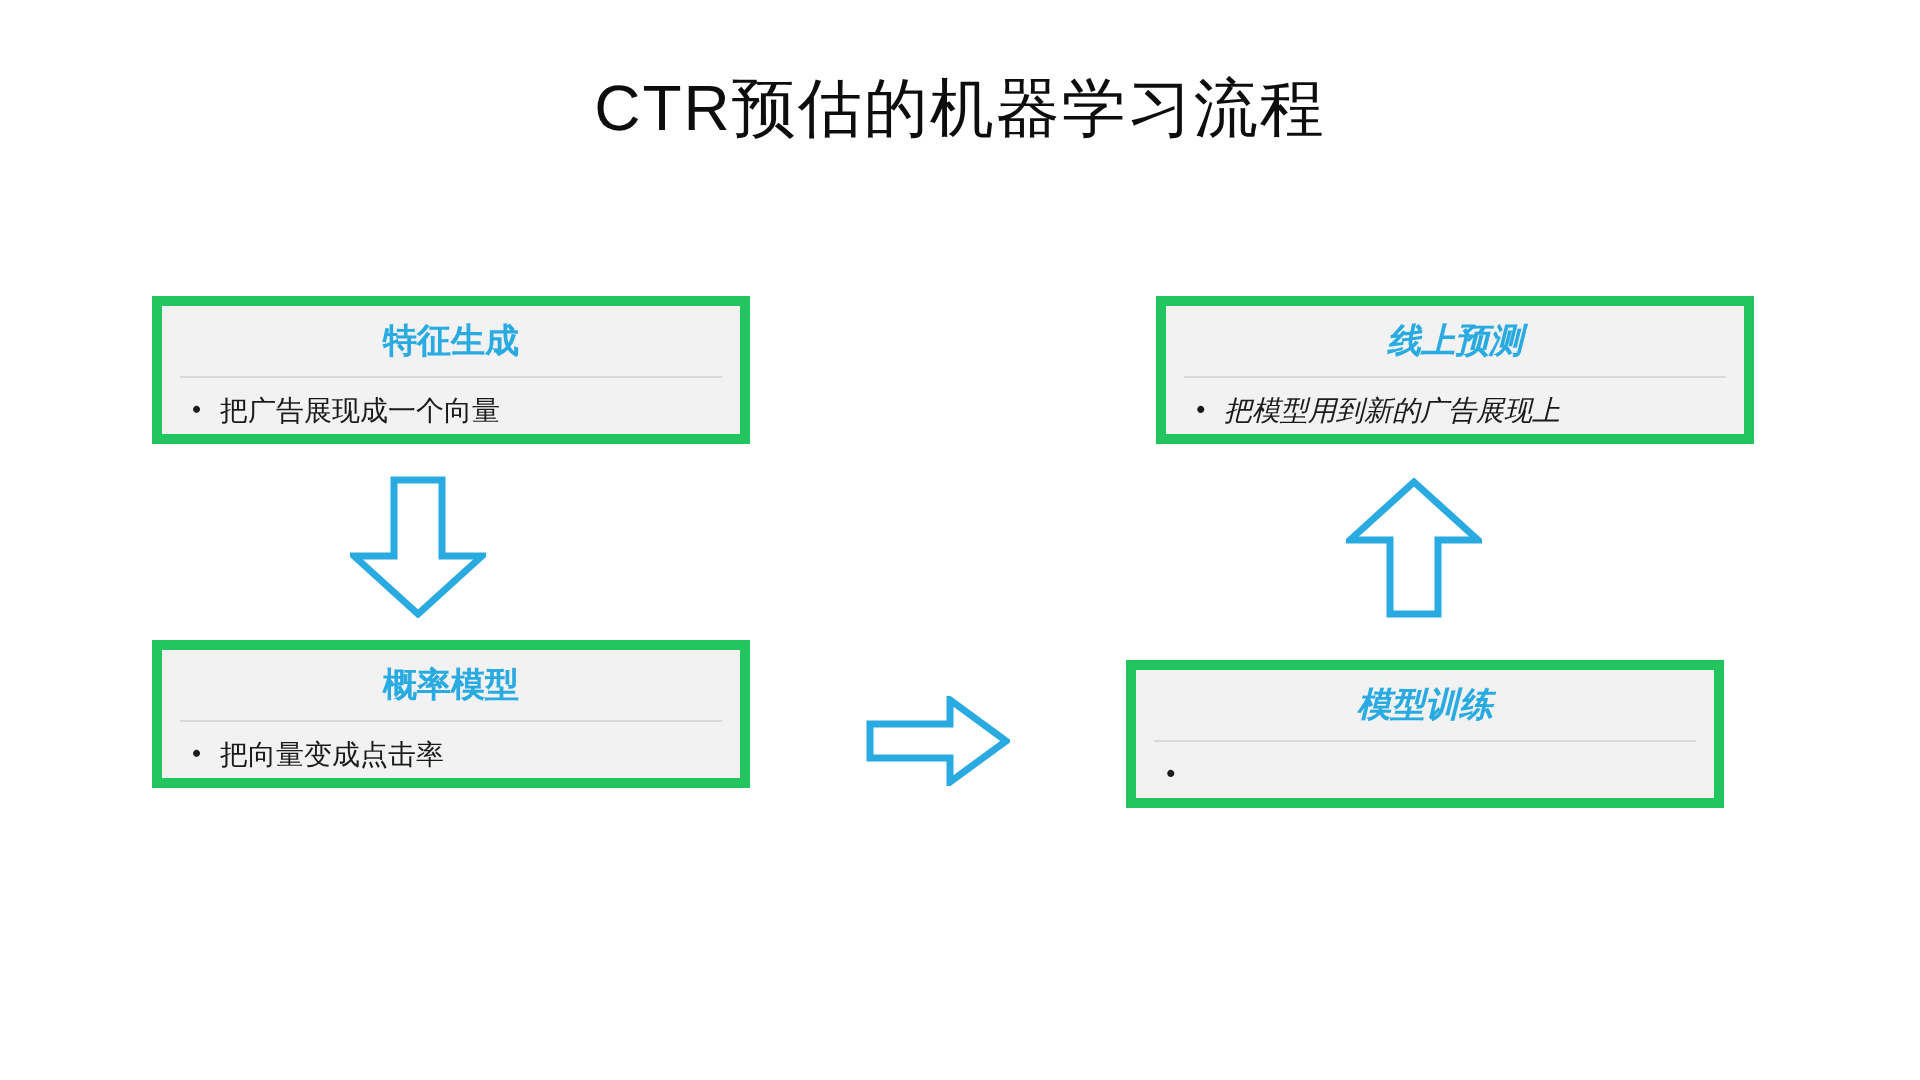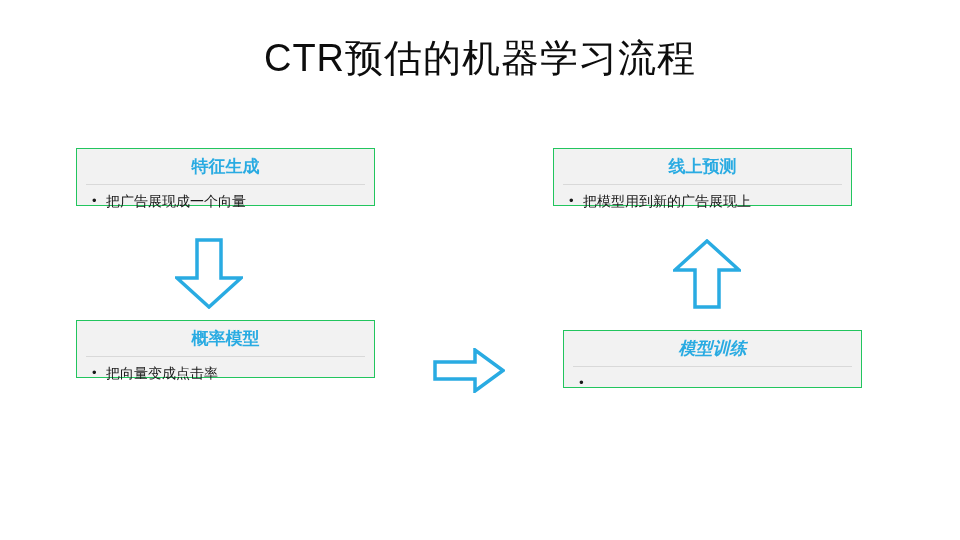--- a/index.html
+++ b/index.html
@@ -11,30 +11,30 @@
   .slide {
     position: relative;
     width: 960px; height: 540px;
     background: #ffffff;
     overflow: hidden;
   }
   .slide-title {
     position: absolute;
     top: 33px; left: 0; width: 100%;
     text-align: center;
-    font-size: 38px;
+    font-size: 32px;
     font-weight: 400;
     color: #0d0d0d;
     letter-spacing: 1px;
   }
   .flow-box {
     position: absolute;
-    width: 299px; height: 58px;
+    width: 299px; height: 74px;
     background: #f2f2f2;
-    border: 1px solid #22c55e;
+    border: 5px solid #22c55e;
     box-sizing: border-box;
   }
   .box-title {
     margin-top: 6px;
     text-align: center;
     font-size: 17px;
     font-weight: 700;
     color: #29abe2;
   }
   .box-divider {
@@ -49,21 +49,21 @@
     font-size: 14px;
     color: #1a1a1a;
   }
   .bullet-marker { flex: 0 0 14px; font-size: 13px; line-height: 1.25; }
   .bullet-text   { line-height: 1.25; }
 
   .arrow { position: absolute; }
   .arrow svg { display: block; }
 
   #box-feature-generation { left: 76px;  top: 148px; }
-  #box-online-prediction  { left: 553px; top: 148px; }
+  #box-online-prediction  { left: 578px; top: 148px; font-style: italic; }
   #box-probability-model  { left: 76px;  top: 320px; }
   #box-model-training     { left: 563px; top: 330px; font-style: italic; }
 
   #arrow-down  { left: 175px; top: 238px; }
   #arrow-right { left: 433px; top: 348px; }
   #arrow-up    { left: 673px; top: 239px; }
 </style>
 </head>
 <body>
 

